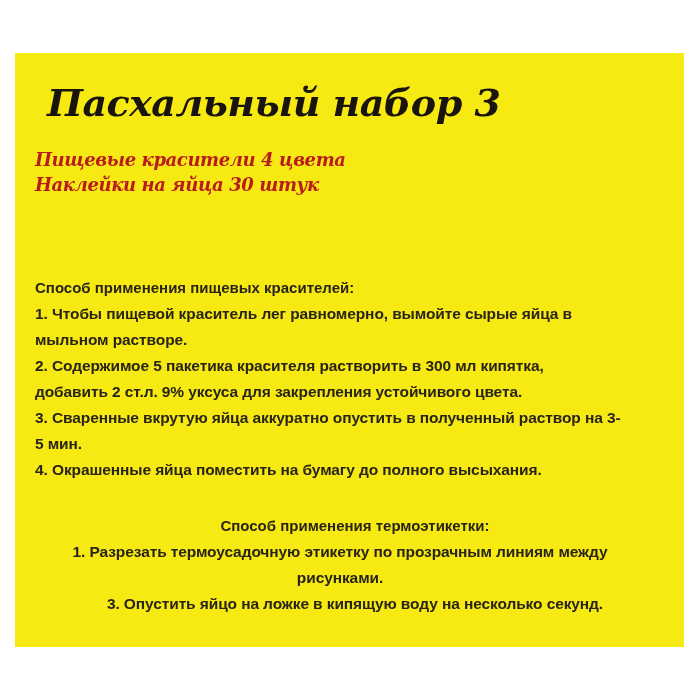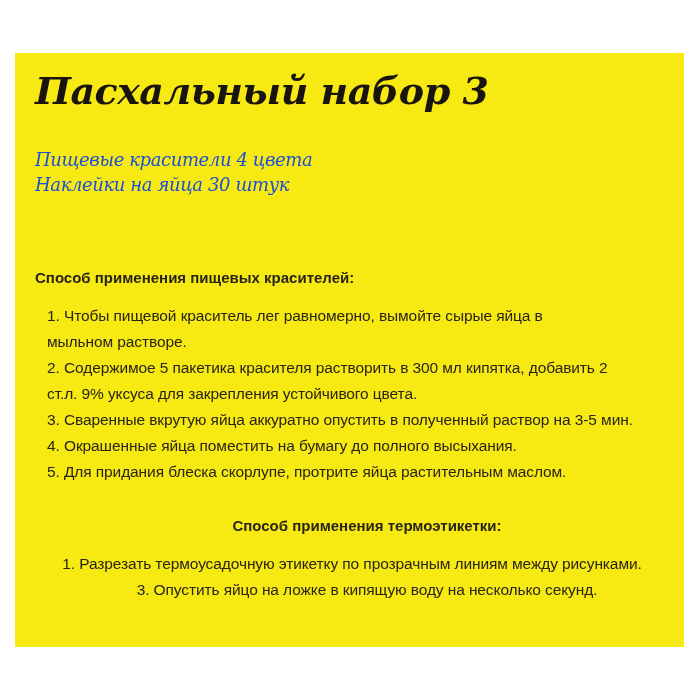--- a/index.html
+++ b/index.html
@@ -23,65 +23,66 @@
       position: absolute;
       left: 20px;
       top: 15px;
       font-family: "DejaVu Serif", serif;
       font-style: italic;
       font-weight: bold;
       font-size: 38px;
       color: #1a140e;
       letter-spacing: -0.5px;
       white-space: nowrap;
-      margin: 0;
+      margin: 12px;
     }
     .contents {
       position: absolute;
       left: 20px;
       top: 95px;
       margin: 0;
       padding: 0;
       list-style: none;
     }
     .contents li {
       font-family: "DejaVu Serif", serif;
       font-style: italic;
-      font-weight: normal;
+      font-weight: bold;
       font-size: 18px;
       line-height: 24.5px;
-      color: #1d4ed8;
+      color: #b91c1c;
       white-space: nowrap;
       letter-spacing: -0.4px;
     }
     .section {
       position: absolute;
       left: 20px;
       margin: 0;
       font-family: "Liberation Sans", sans-serif;
       color: #2a2418;
     }
     .section-title {
       font-weight: bold;
       font-size: 15px;
       line-height: 26px;
       white-space: nowrap;
     }
     .section-steps {
-      margin: 12px;
+      margin: 0;
       padding: 0;
       list-style: none;
+      font-weight: bold;
     }
     .section-steps li {
       font-size: 15.5px;
       line-height: 26px;
       width: 640px;
       letter-spacing: -0.1px;
     }
-    .s1 { top: 212px; }
+    .s1 { top: 222px; }
     .s2 { top: 460px; text-align: center; }
   </style>
 </head>
 <body>
 
 <div class="card">
 
   <h1 class="title">Пасхальный набор 3</h1>
 
   <ul class="contents">
@@ -89,21 +90,20 @@
     <li>Наклейки на яйца 30 штук</li>
   </ul>
 
   <div class="section s1">
     <div class="section-title">Способ применения пищевых красителей:</div>
     <ul class="section-steps">
       <li style="width:560px">1. Чтобы пищевой краситель лег равномерно, вымойте сырые яйца в мыльном растворе.</li>
       <li style="width:585px">2. Содержимое 5 пакетика красителя растворить в 300 мл кипятка, добавить 2 ст.л. 9% уксуса для закрепления устойчивого цвета.</li>
       <li style="width:590px">3. Сваренные вкрутую яйца аккуратно опустить в полученный раствор на 3-5 мин.</li>
       <li>4. Окрашенные яйца поместить на бумагу до полного высыхания.</li>
-      <li style="white-space:nowrap">5. Для придания блеска скорлупе, протрите яйца растительным маслом.</li>
     </ul>
   </div>
 
   <div class="section s2">
     <div class="section-title">Способ применения термоэтикетки:</div>
     <ul class="section-steps">
       <li style="width:610px">1. Разрезать термоусадочную этикетку по прозрачным линиям между рисунками.</li>
       <li style="white-space:nowrap">3. Опустить яйцо на ложке в кипящую воду на несколько секунд.</li>
     </ul>
   </div>

